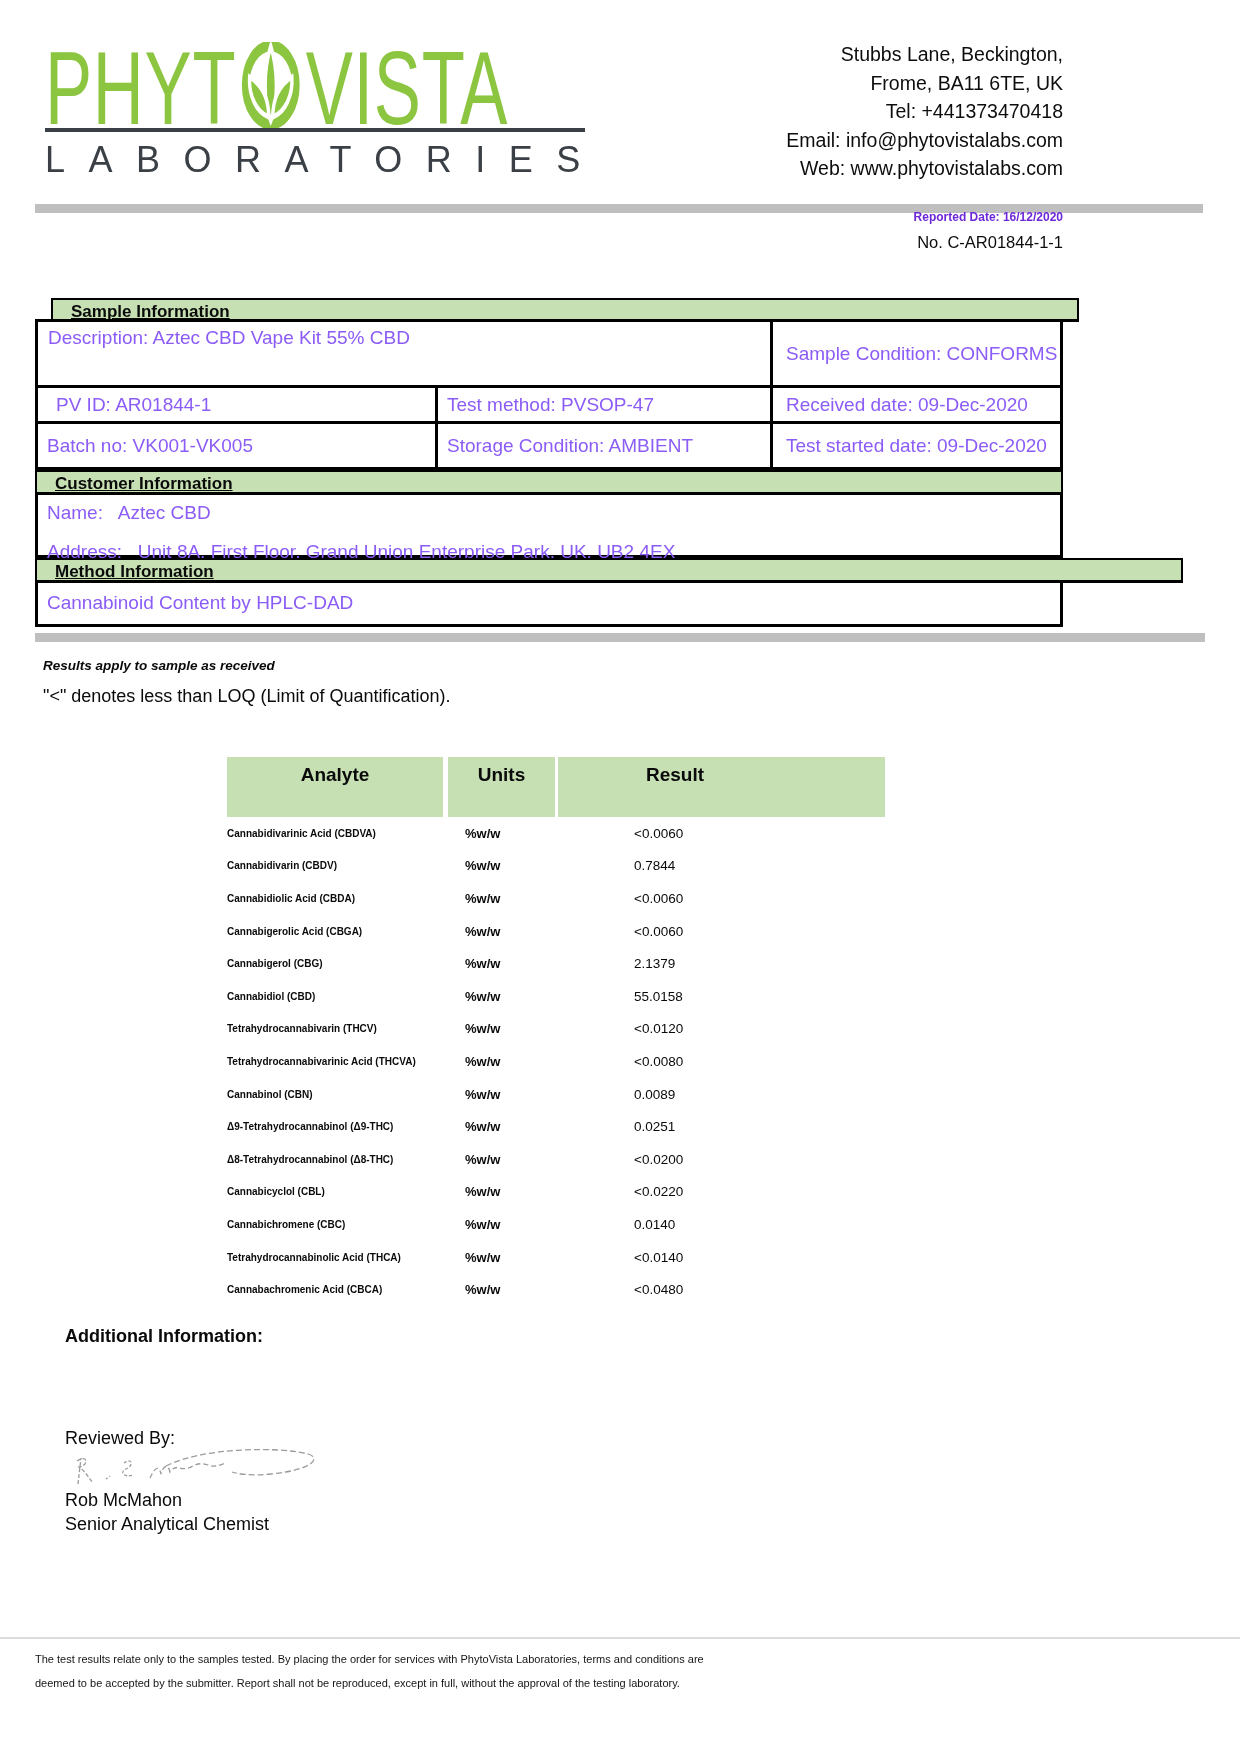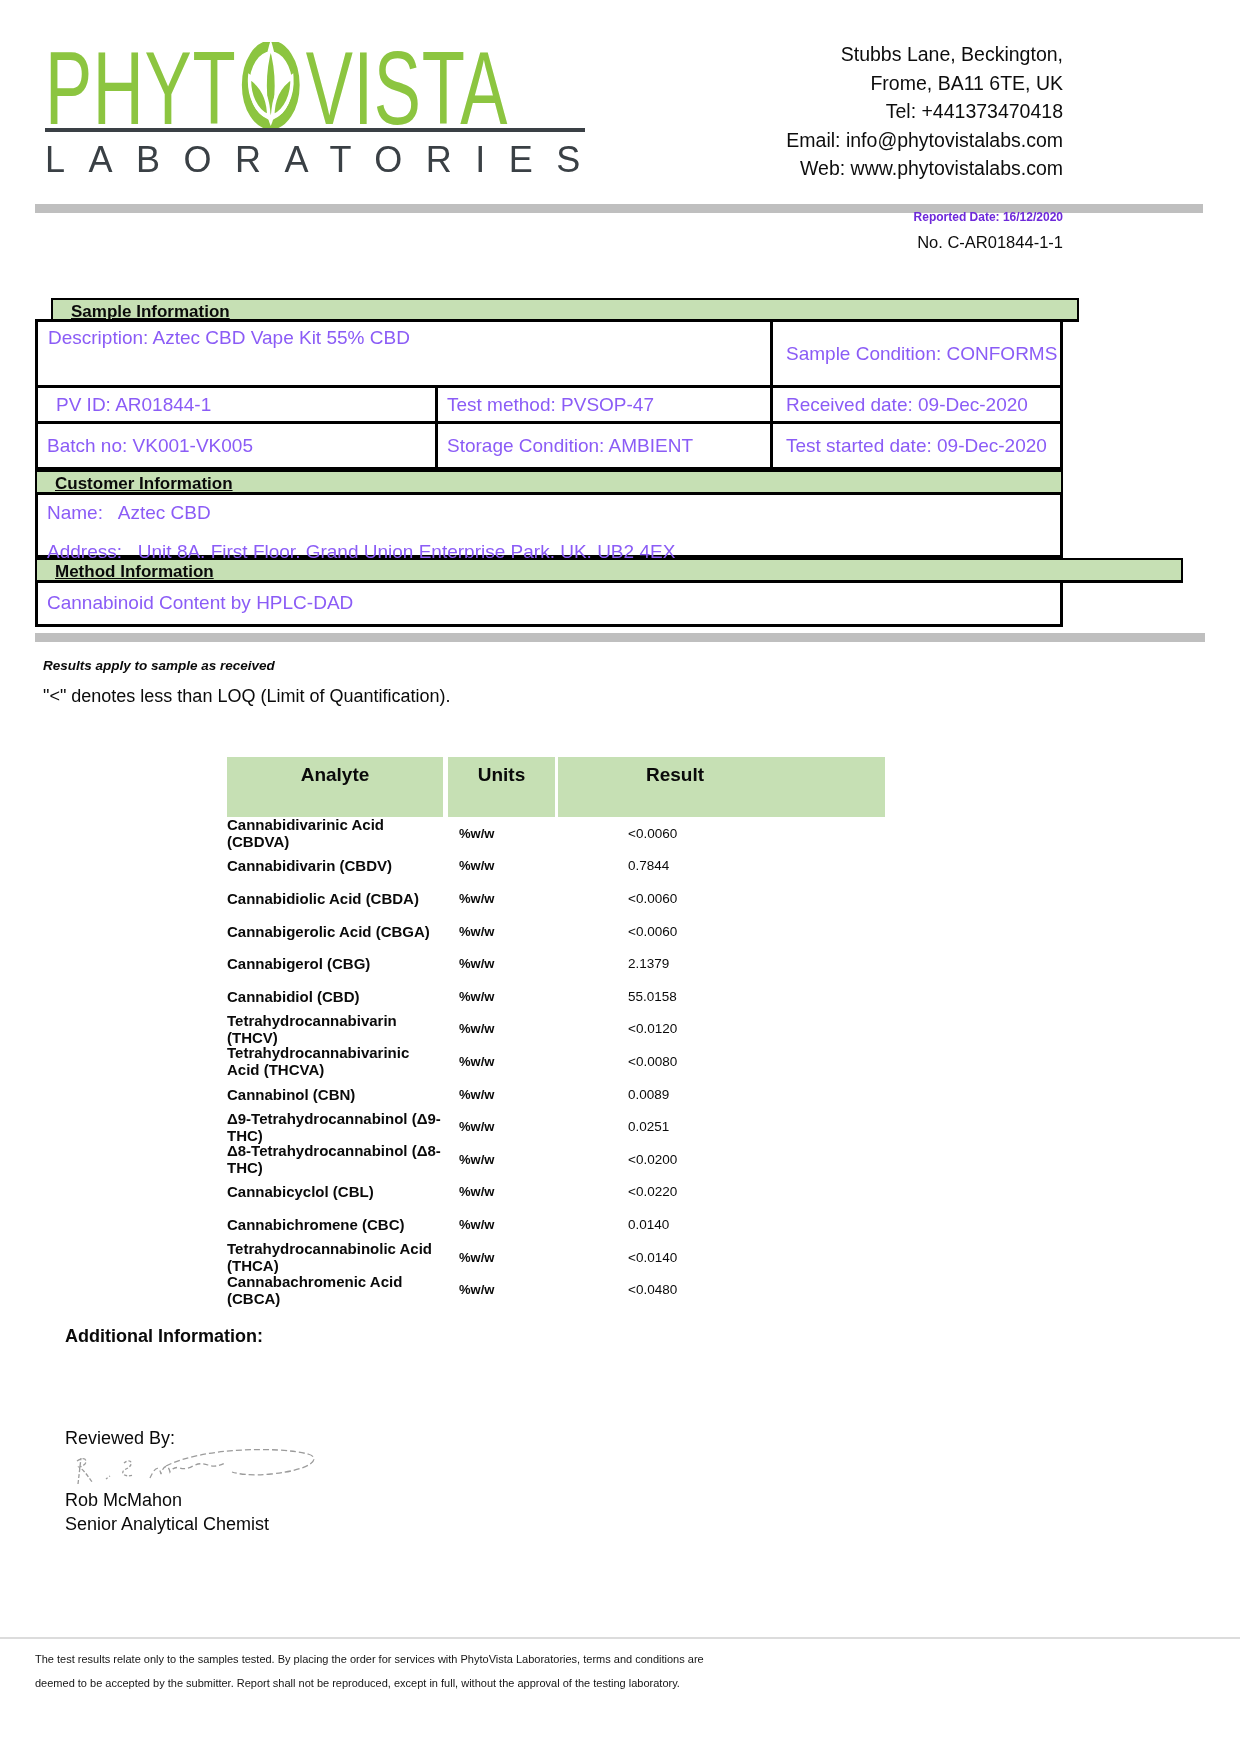--- a/index.html
+++ b/index.html
@@ -41,21 +41,21 @@
   .vline{border-right:3px solid #000;}
   .vcenter{display:flex;align-items:center;}
 
   
   .rhead{display:flex;}
   .hcell{box-sizing:border-box;background:#C6E0B4;font-size:19px;font-weight:bold;padding-top:7px;color:#0a0a0a;}
   .h1{width:216px;margin-right:5px;text-align:center;}
   .h2{width:107px;margin-right:3px;text-align:center;}
   .h3{width:327px;padding-left:88px;}
   .rrow{display:flex;align-items:center;height:32.6px;}
-  .rrow .c1{width:216px;margin-right:5px;font-size:15px;font-weight:bold;color:#0a0a0a;}
+  .rrow .c1{width:216px;margin-right:11px;font-size:10px;font-weight:bold;color:#0a0a0a;}
   .rrow .c2{width:107px;margin-right:3px;box-sizing:border-box;padding-left:11px;font-size:13px;font-weight:bold;color:#0a0a0a;}
   .rrow .c3{flex:1;box-sizing:border-box;padding-left:70px;font-size:13.5px;color:#0a0a0a;}
 
   .label-bold{font-size:18px;font-weight:bold;color:#0a0a0a;}
   .label{font-size:18px;color:#0a0a0a;}
 
   .note1{font-size:13.5px;font-weight:bold;font-style:italic;color:#0a0a0a;}
   .note2{font-size:18px;color:#0a0a0a;}
 
   .footer-rule{background:#dcdcdc;}

